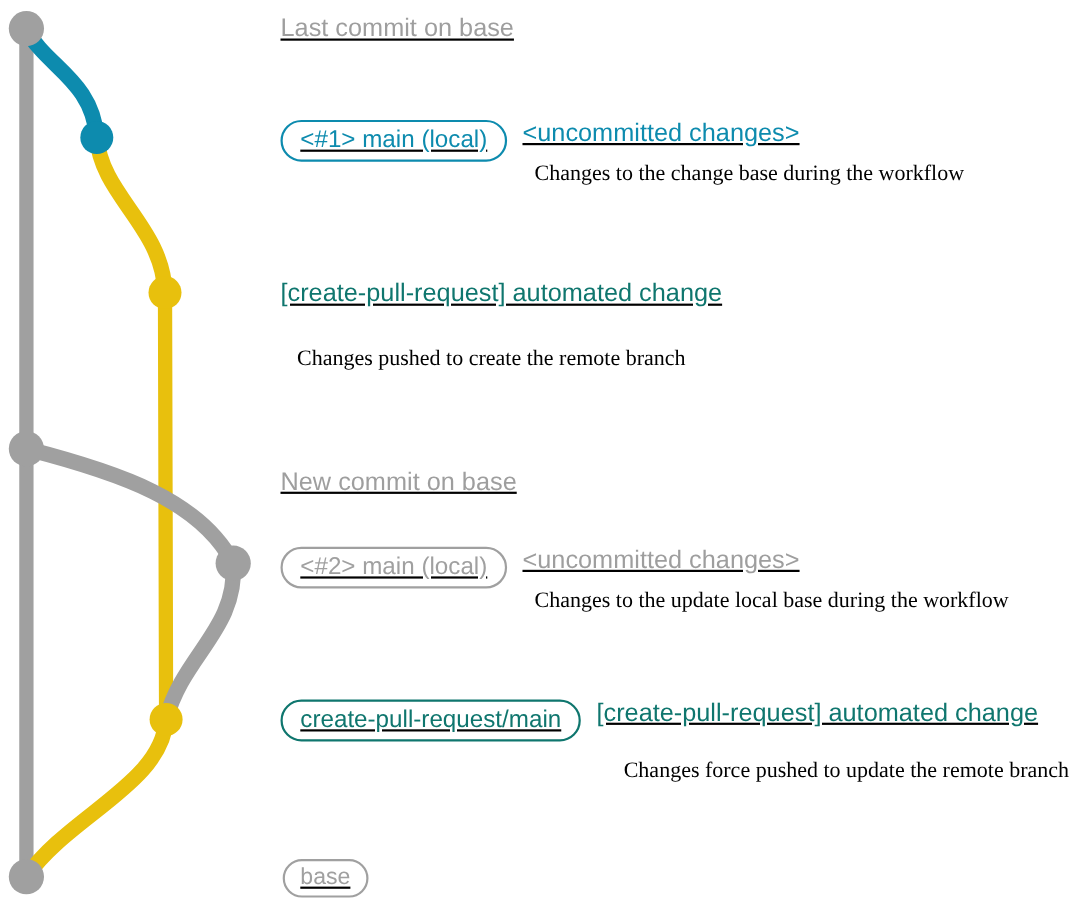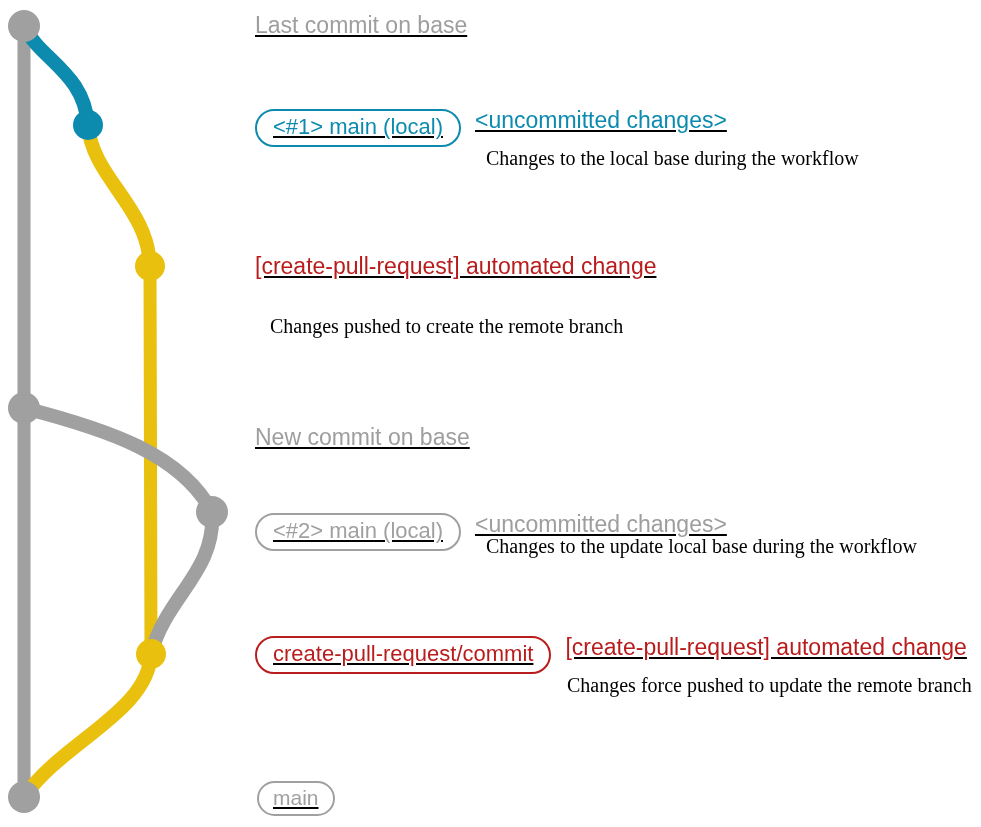--- a/index.html
+++ b/index.html
@@ -52,21 +52,21 @@
   .subtext {
     position: absolute;
     font-family: "Liberation Serif", serif;
     font-size: 20px;
     color: #000000;
     white-space: nowrap;
     line-height: 1;
   }
 
   .c-blue   { color: #0d8bae; }
-  .c-yellow { color: #b91c1c; }
+  .c-yellow { color: #0f766e; }
   .c-gray   { color: #a0a0a0; }
   .c-graytx { color: #9e9e9e; }
 
   .gap { width: 14px; flex: 0 0 auto; }
 </style>
 </head>
 <body>
 
 <svg id="graph" width="981" height="827" viewBox="0 0 981 827" xmlns="http://www.w3.org/2000/svg">
 
@@ -95,41 +95,41 @@
 
 <div class="row" style="left:255px; top:14px;">
   <span class="headline c-graytx">Last commit on base</span>
 </div>
 
 <div class="row" style="left:255px; top:109px;">
   <span class="badge c-blue">&lt;#1&gt; main (local)</span>
   <span class="gap"></span>
   <span class="headline c-blue">&lt;uncommitted changes&gt;</span>
 </div>
-<div class="subtext" style="left:486px; top:148px;">Changes to the local base during the workflow</div>
+<div class="subtext" style="left:486px; top:148px;">Changes to the change base during the workflow</div>
 
 <div class="row" style="left:255px; top:255px;">
   <span class="headline c-yellow">[create-pull-request] automated change</span>
 </div>
 <div class="subtext" style="left:270px; top:292px;margin-top:24px;">Changes pushed to create the remote branch</div>
 
 <div class="row" style="left:255px; top:400px;margin-top:26px;">
   <span class="headline c-graytx">New commit on base</span>
 </div>
 
-<div class="row" style="left:255px; top:497px;margin-top:16px;">
+<div class="row" style="left:255px; top:497px;">
   <span class="badge c-gray">&lt;#2&gt; main (local)</span>
   <span class="gap"></span>
   <span class="headline c-graytx">&lt;uncommitted changes&gt;</span>
 </div>
 <div class="subtext" style="left:486px; top:536px;">Changes to the update local base during the workflow</div>
 
 <div class="row" style="left:255px; top:636px;">
-  <span class="badge c-yellow">create-pull-request/commit</span>
+  <span class="badge c-yellow">create-pull-request/main</span>
   <span class="gap"></span>
   <span class="headline c-yellow">[create-pull-request] automated change</span>
 </div>
-<div class="subtext" style="left:567px; top:675px;">Changes force pushed to update the remote branch</div>
+<div class="subtext" style="left:567px; top:690px;">Changes force pushed to update the remote branch</div>
 
 <div class="row" style="left:257px; top:781px;">
-  <span class="badge c-gray" style="font-size:21px; padding:4px 14px 6px 14px;">main</span>
+  <span class="badge c-gray" style="font-size:21px; padding:4px 14px 6px 14px;">base</span>
   <span class="gap"></span>
 </div>
 
 </body></html>

